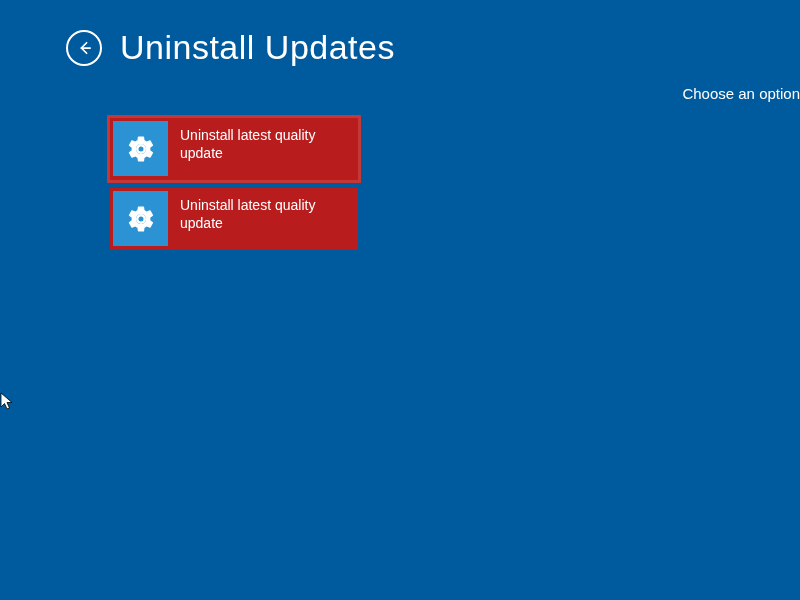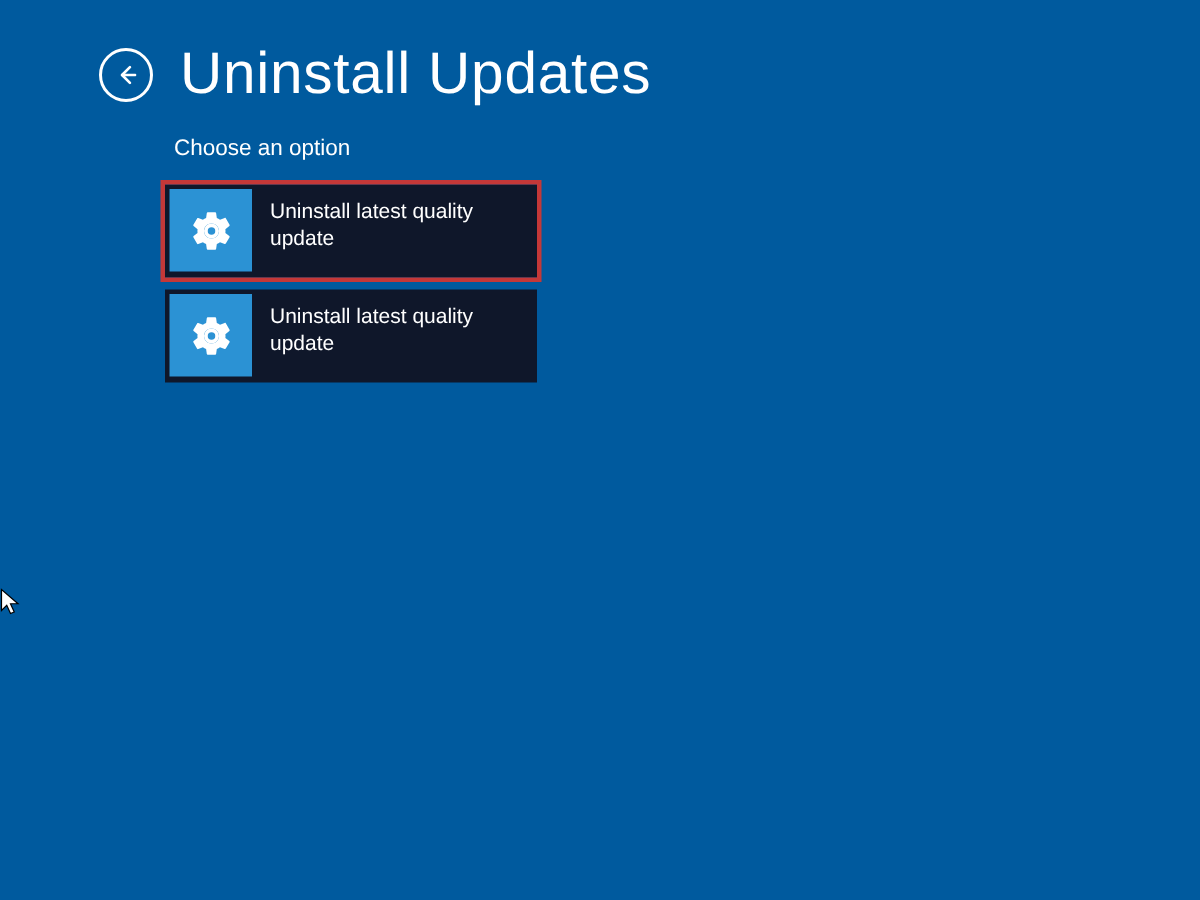--- a/index.html
+++ b/index.html
@@ -30,38 +30,39 @@
       align-items: center;
       justify-content: center;
       cursor: pointer;
       margin-right: 18px;
     }
     .back-arrow {
       width: 14px;
       height: 14px;
     }
     .page-title {
-      font-size: 39px;
+      font-size: 34px;
       font-weight: 300;
       letter-spacing: 0.5px;
     }
     .subtitle {
       font-size: 15px;
       font-weight: 400;
       margin: 18px 0 0 116px;
+      text-align: right;
     }
     .options {
       margin: 16px 0 0 110px;
     }
     .option-tile {
       display: flex;
       align-items: flex-start;
       width: 248px;
       height: 62px;
-      background-color: #0f172a;
+      background-color: #b91c1c;
       margin-bottom: 8px;
       cursor: pointer;
       position: relative;
     }
     .option-tile.highlighted {
       outline: 3px solid #c43838;
       outline-offset: 0;
     }
     .tile-icon-box {
       width: 55px;

